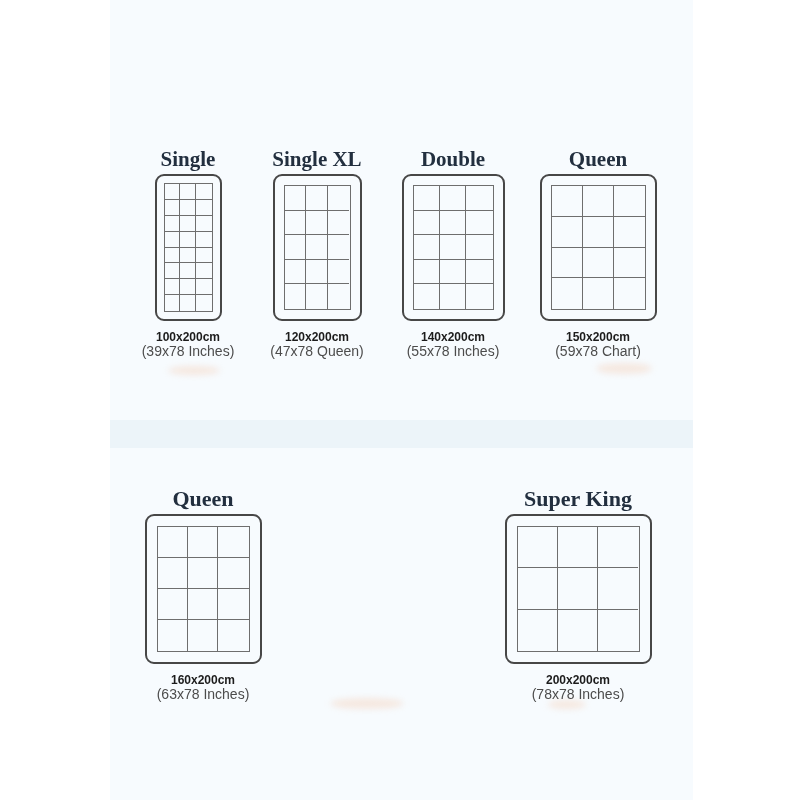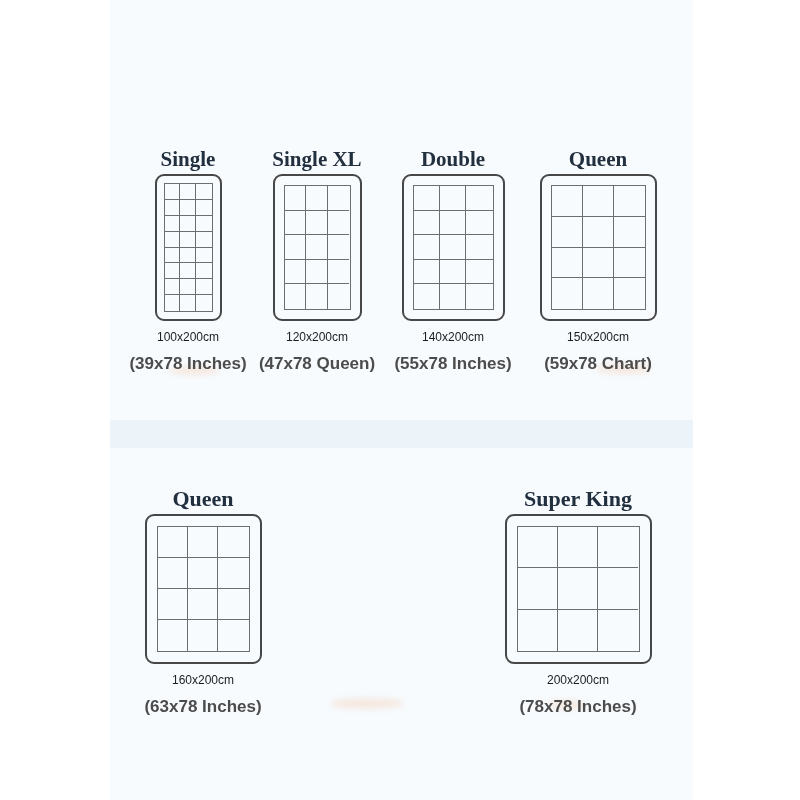--- a/index.html
+++ b/index.html
@@ -97,29 +97,29 @@
     box-sizing: border-box;
   }
   .cell {
     border-right: 1px solid var(--grid-line, #6e6e6e);
     border-bottom: 1px solid var(--grid-line, #6e6e6e);
   }
   .cm {
     margin-top: 9px;
     font-size: 12px;
     line-height: 14px;
-    font-weight: 400;
+    font-weight: 700;
     color: var(--cm-label, #1c1c1c);
     white-space: nowrap;
   }
   .inches {
-    margin-top: 12px;
-    font-size: 17px;
+    margin-top: 0;
+    font-size: 14px;
     line-height: 15px;
-    font-weight: 700;
+    font-weight: 400;
     color: var(--inches-label, #4c4c4c);
     white-space: nowrap;
   }
 
   
   .card-0 { left: 113px; top: 146px; }
   .card-0 .bed { width: 67px;  height: 147px; padding: 7px; }
   .card-1 { left: 242px; top: 146px; }
   .card-1 .bed { width: 89px;  height: 147px; }
   .card-2 { left: 378px; top: 146px; }

